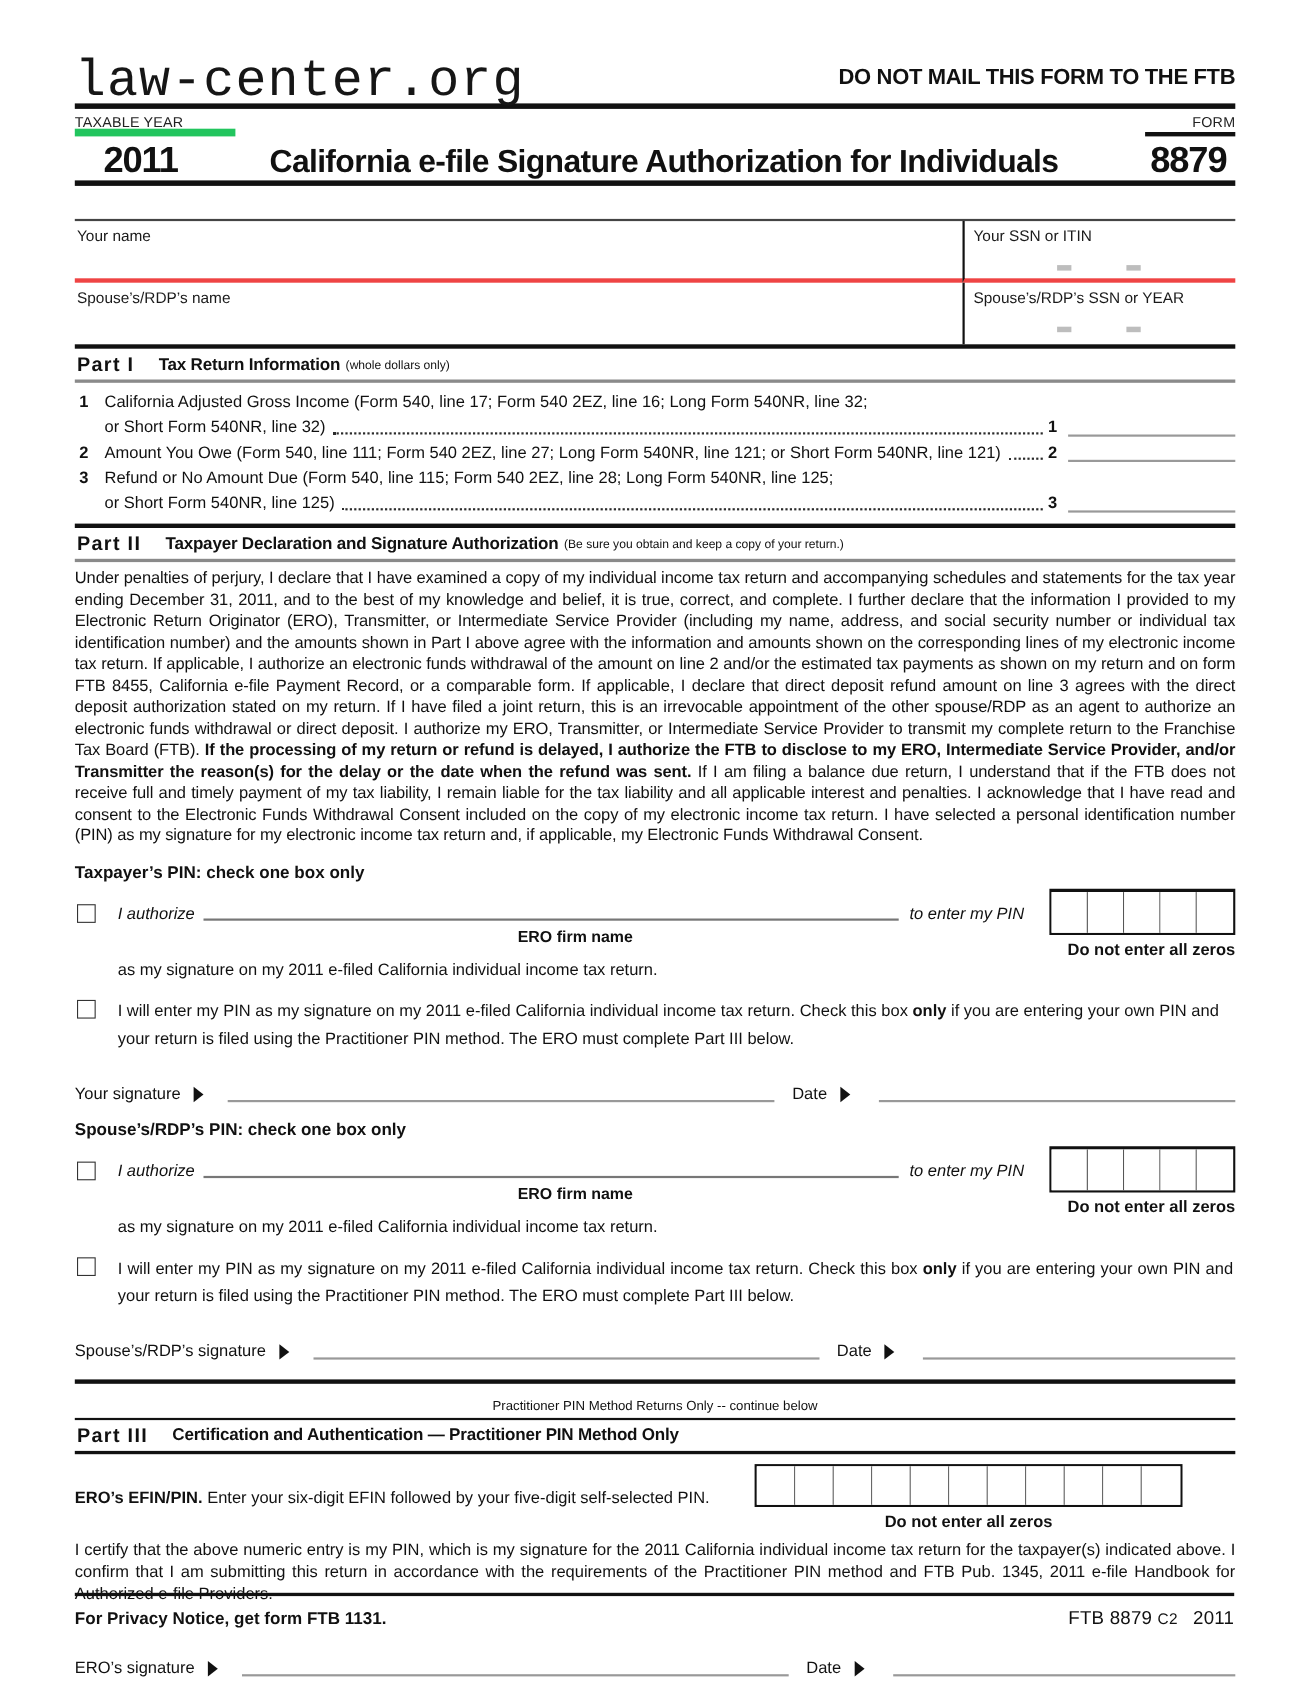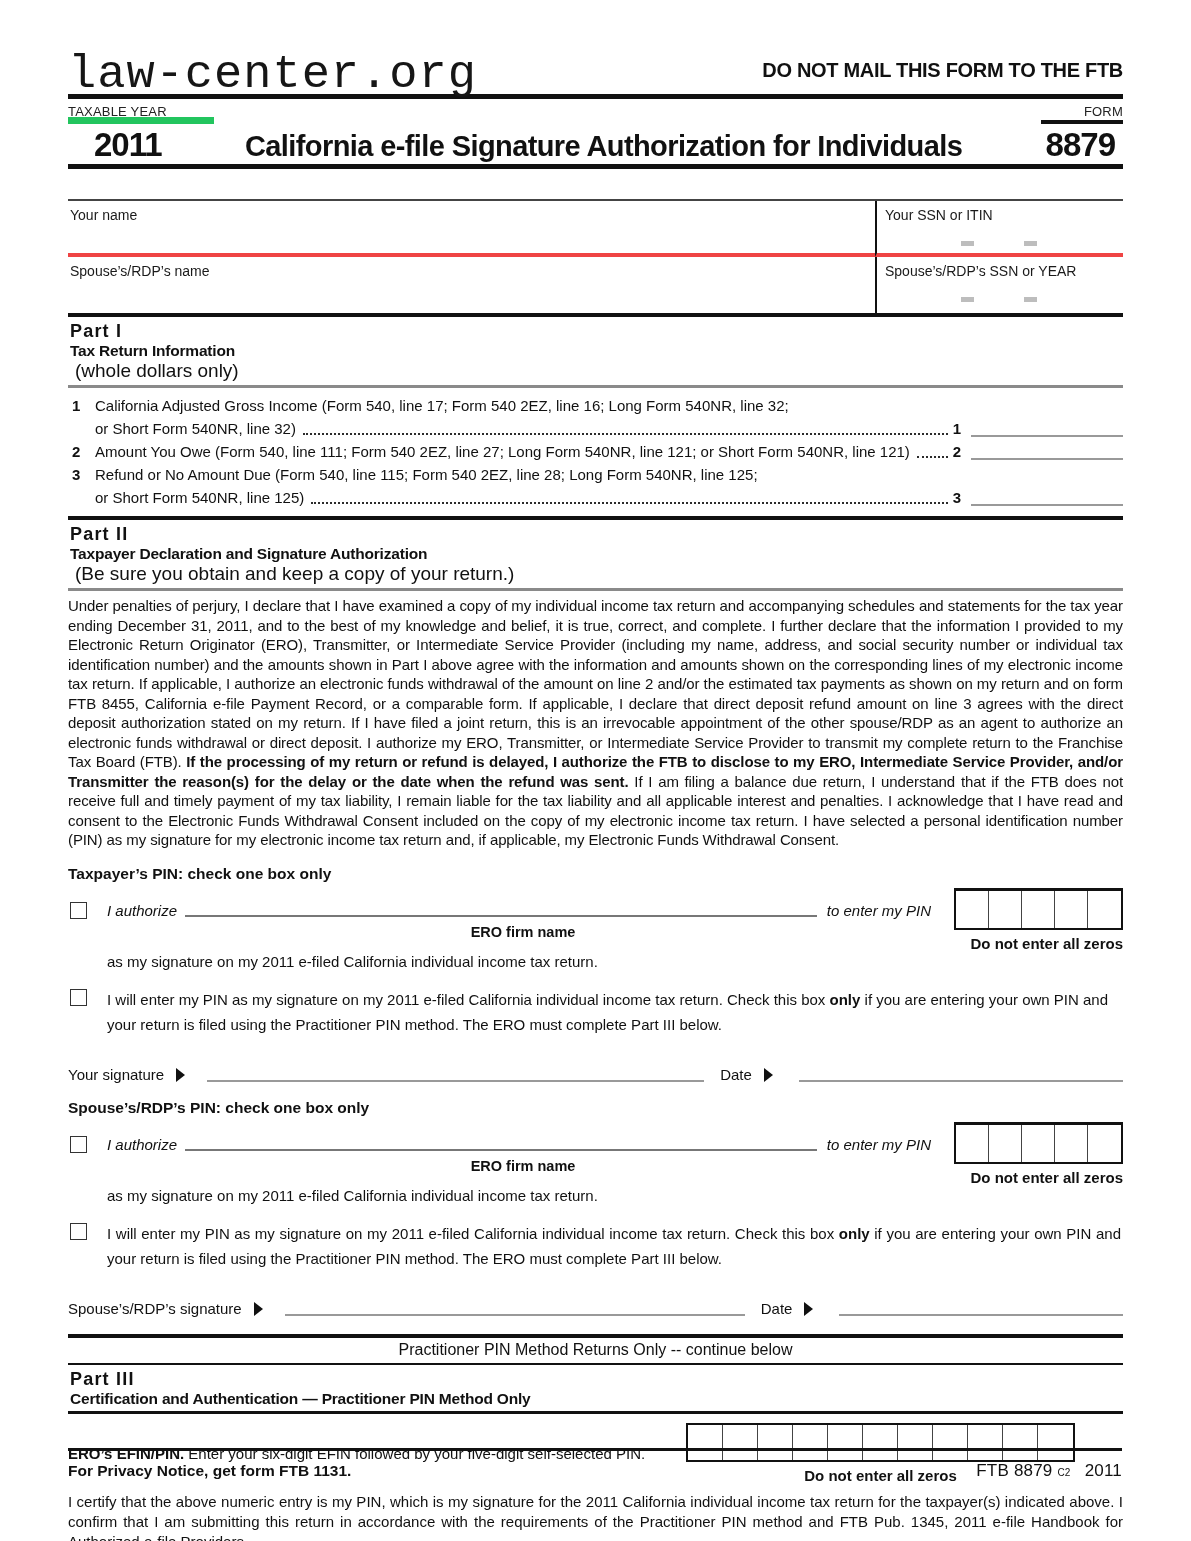--- a/index.html
+++ b/index.html
@@ -49,24 +49,24 @@
     border-bottom: 4px solid #111;
   }
   .cell { padding: 5px 0 0 2px; position: relative; }
   .cell-label { font-size: 14px; color: #1a1a1a; }
   .c-r1 { border-bottom: 4px solid #ef4444; }
   .c-col2 { border-left: 2px solid #111; padding-left: 8px; }
   .ssn-dashes { display: flex; gap: 50px; margin: 17px 0 0 76px; }
   .dash { width: 13px; height: 5px; background: #bdbdbd; }
 
   
-  .part-band { display: flex; align-items: flex-start; padding: 4px 0 3px 2px; flex-direction: column; }
+  .part-band { display: flex; align-items: center; padding: 4px 0 3px 2px; }
   .part-label { font-size: 18px; font-weight: bold; letter-spacing: 1.2px; margin-right: 22px; white-space: nowrap; }
   .part-title { font-size: 15.5px; font-weight: bold; letter-spacing: -0.2px; white-space: nowrap; }
-  .part-sub { font-size: 19px; margin-left: 5px; white-space: nowrap; }
+  .part-sub { font-size: 11px; margin-left: 5px; white-space: nowrap; }
 
   
   .p1-items { margin: 6px 0 7px 0; font-size: 15px; }
   .p1-item { display: flex; line-height: 23px; }
   .p1-num { width: 27px; font-weight: bold; padding-left: 4px; }
   .p1-body { flex: 1; }
   .leader-row { display: flex; }
   .leader { flex: 1; border-bottom: 2.5px dotted #2b2b2b; margin: 0 5px 5px 7px; }
   .refnum { font-weight: bold; }
   .amt-line { width: 152px; border-bottom: 2px solid #999; margin: 0 0 3px 10px; }
@@ -99,34 +99,34 @@
 
   .sig-row { display: flex; align-items: flex-end; margin-top: 23px; height: 24px; font-size: 15px; }
   .sig-label { white-space: nowrap; padding-bottom: 1px; }
   .arrow { width: 0; height: 0; border-top: 7px solid transparent; border-bottom: 7px solid transparent; border-left: 9px solid #111; margin: 0 0 2px 12px; flex: none; }
   .sig-line { border-bottom: 2px solid #999; margin-bottom: 2px; }
   .sig-line-1 { width: 497px; margin-left: 22px; }
   .sig-line-2 { flex: 1; margin-left: 26px; }
   .date-label { margin-left: 16px; }
 
   
-  .band-note { text-align: center; font-size: 16px; padding: 3px 0 4px 0; }
+  .band-note { text-align: center; font-size: 12px; padding: 3px 0 4px 0; margin-top: 10px; }
   .efin-row { display: flex; align-items: center; margin-top: 9px; }
   .efin-text { font-size: 15px; width: 590px; }
   .efin-col { margin-left: auto; margin-right: 48px; display: flex; flex-direction: column; align-items: center; }
   .efin-grid { display: flex; border: 2.5px solid #111; }
   .efin-cell { width: 35px; height: 35px; border-right: 1.5px solid #444; background: #fff; }
   .efin-cell:last-child { border-right: none; }
   .certify { font-size: 15px; line-height: 20px; text-align: justify; margin-top: 8px; }
 
   
   .footer { position: absolute; left: 68px; right: 69px; top: 1448px; border-top: 3px solid #111; padding-top: 10px; display: flex; justify-content: space-between; align-items: baseline; }
   .privacy { font-size: 15.5px; font-weight: bold; }
   .form-code { font-size: 17px; letter-spacing: 0.2px; }
-  .form-code .suffix { font-size: 10px; }
+  .form-code .suffix { font-size: 14px; }
   .form-code .fyear { margin-left: 14px; }
 
   b { font-weight: bold; }
 </style>
 </head>
 <body>
 
 <div class="page">
 
   <div class="header-top">

